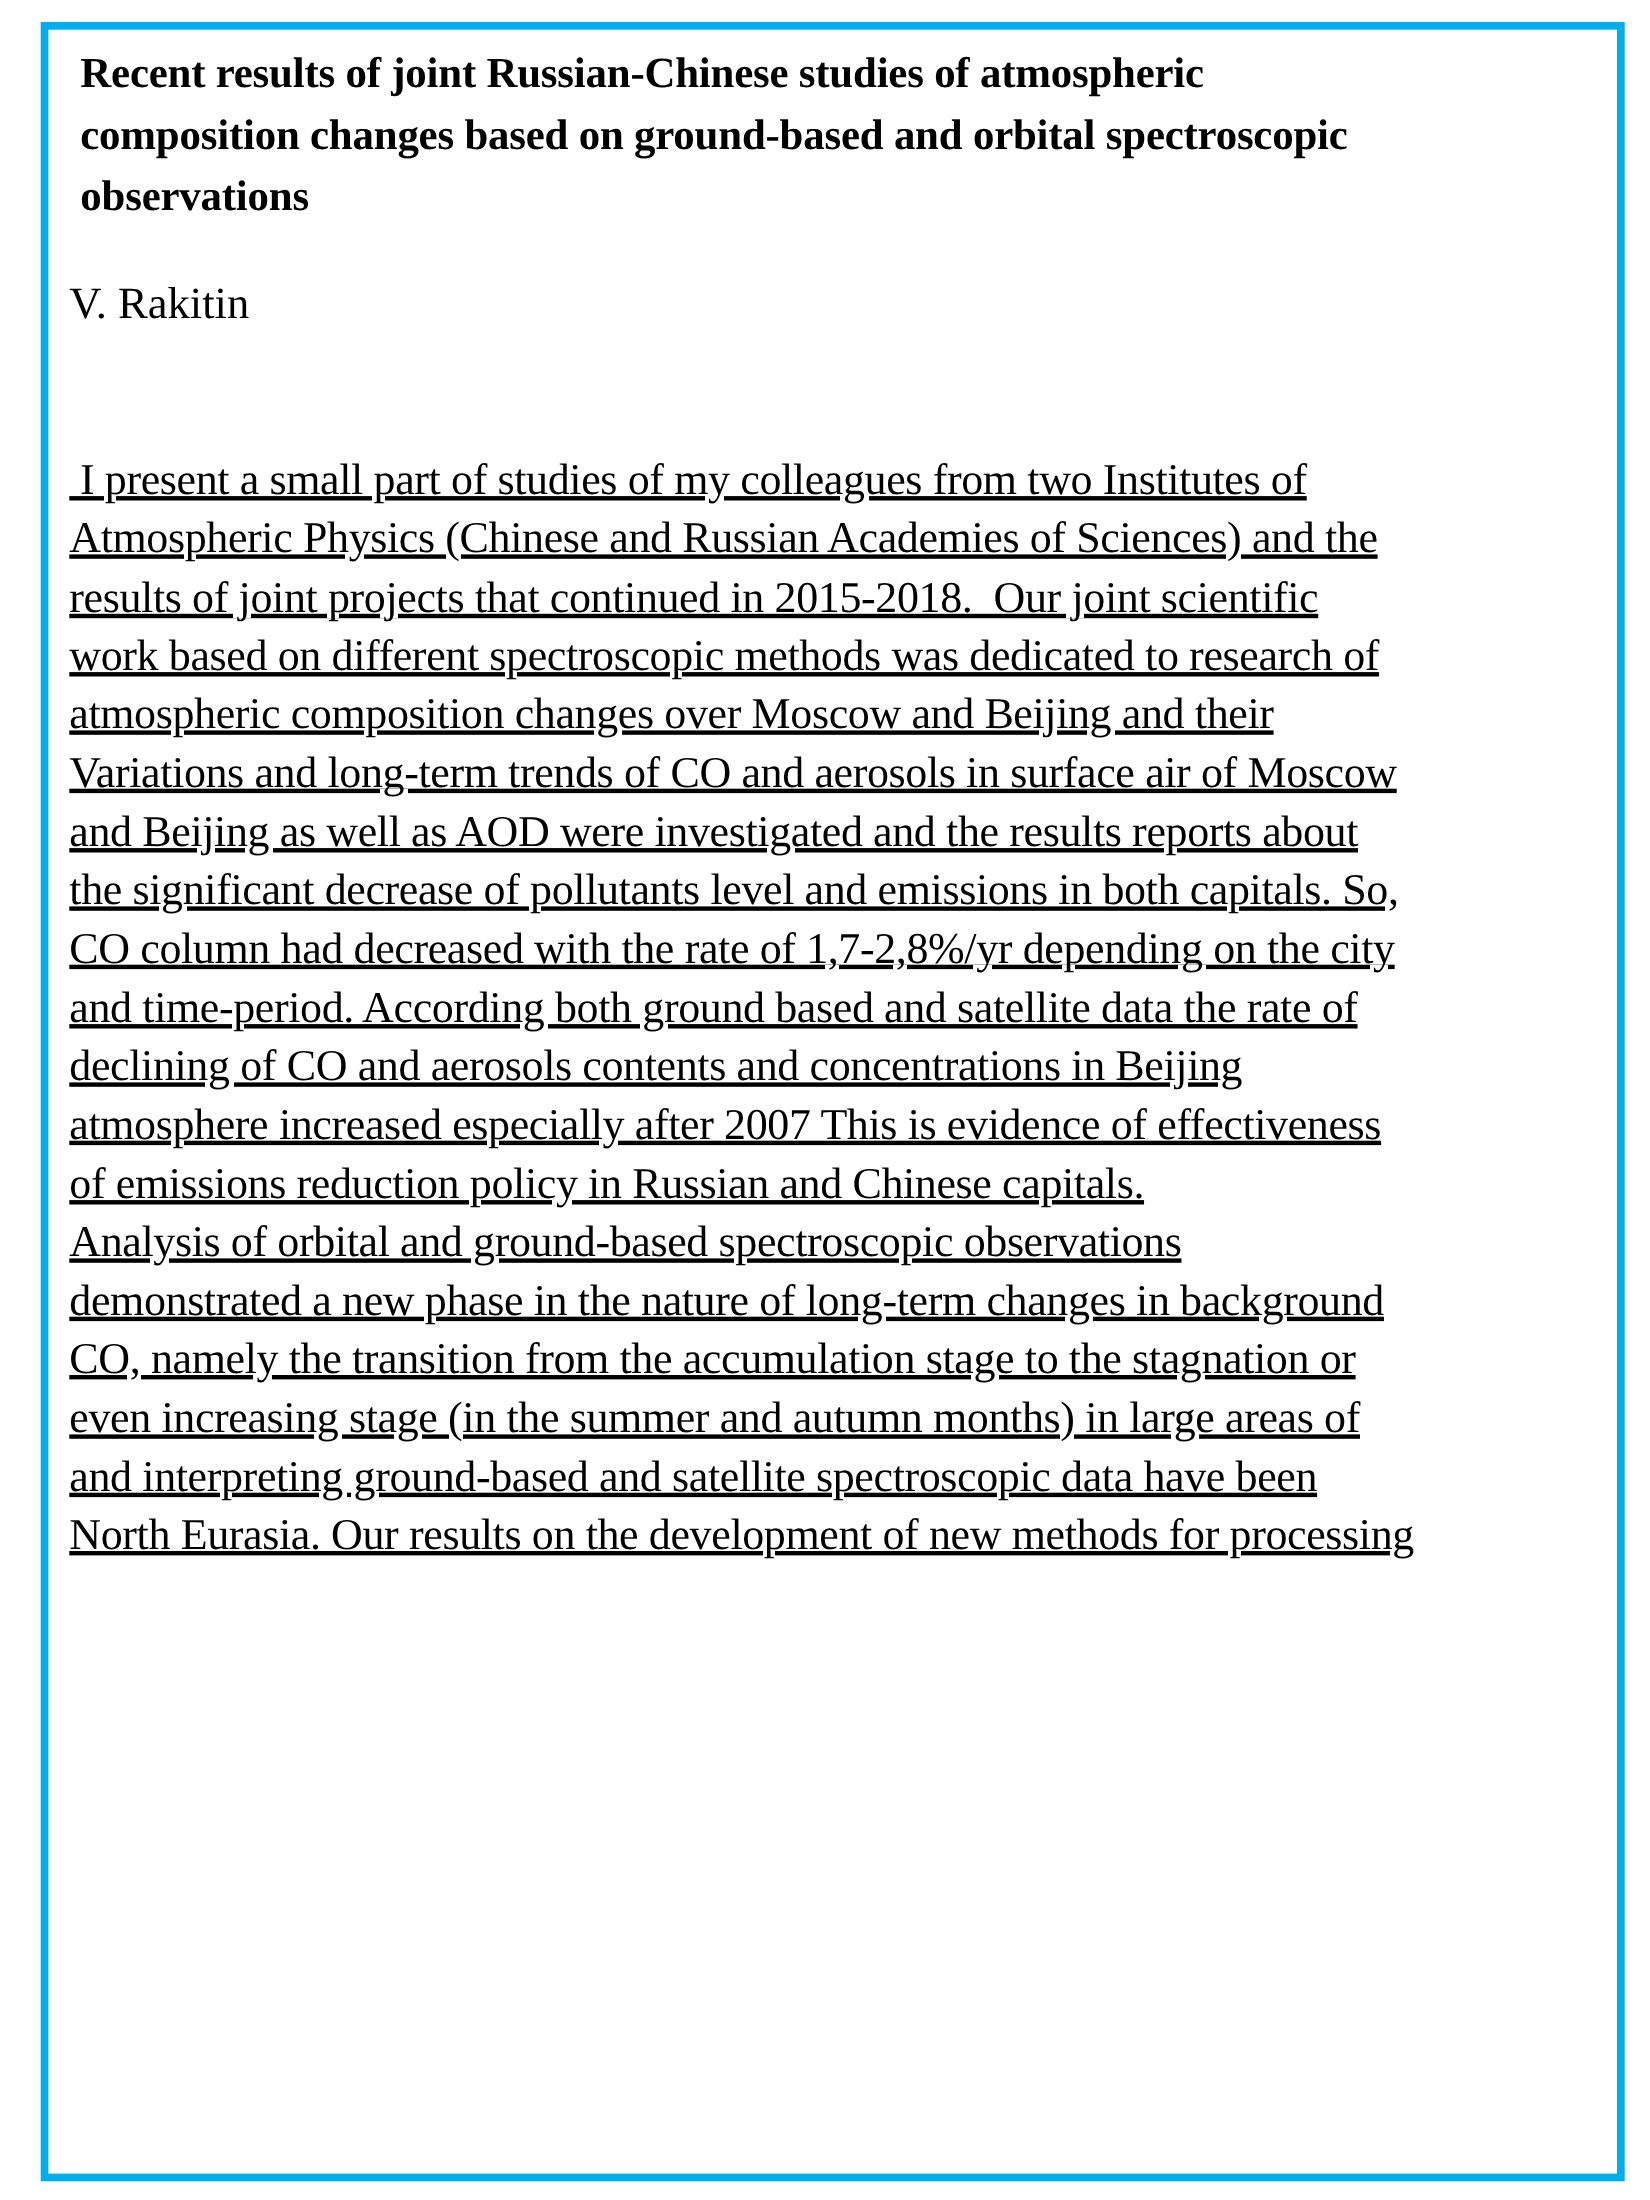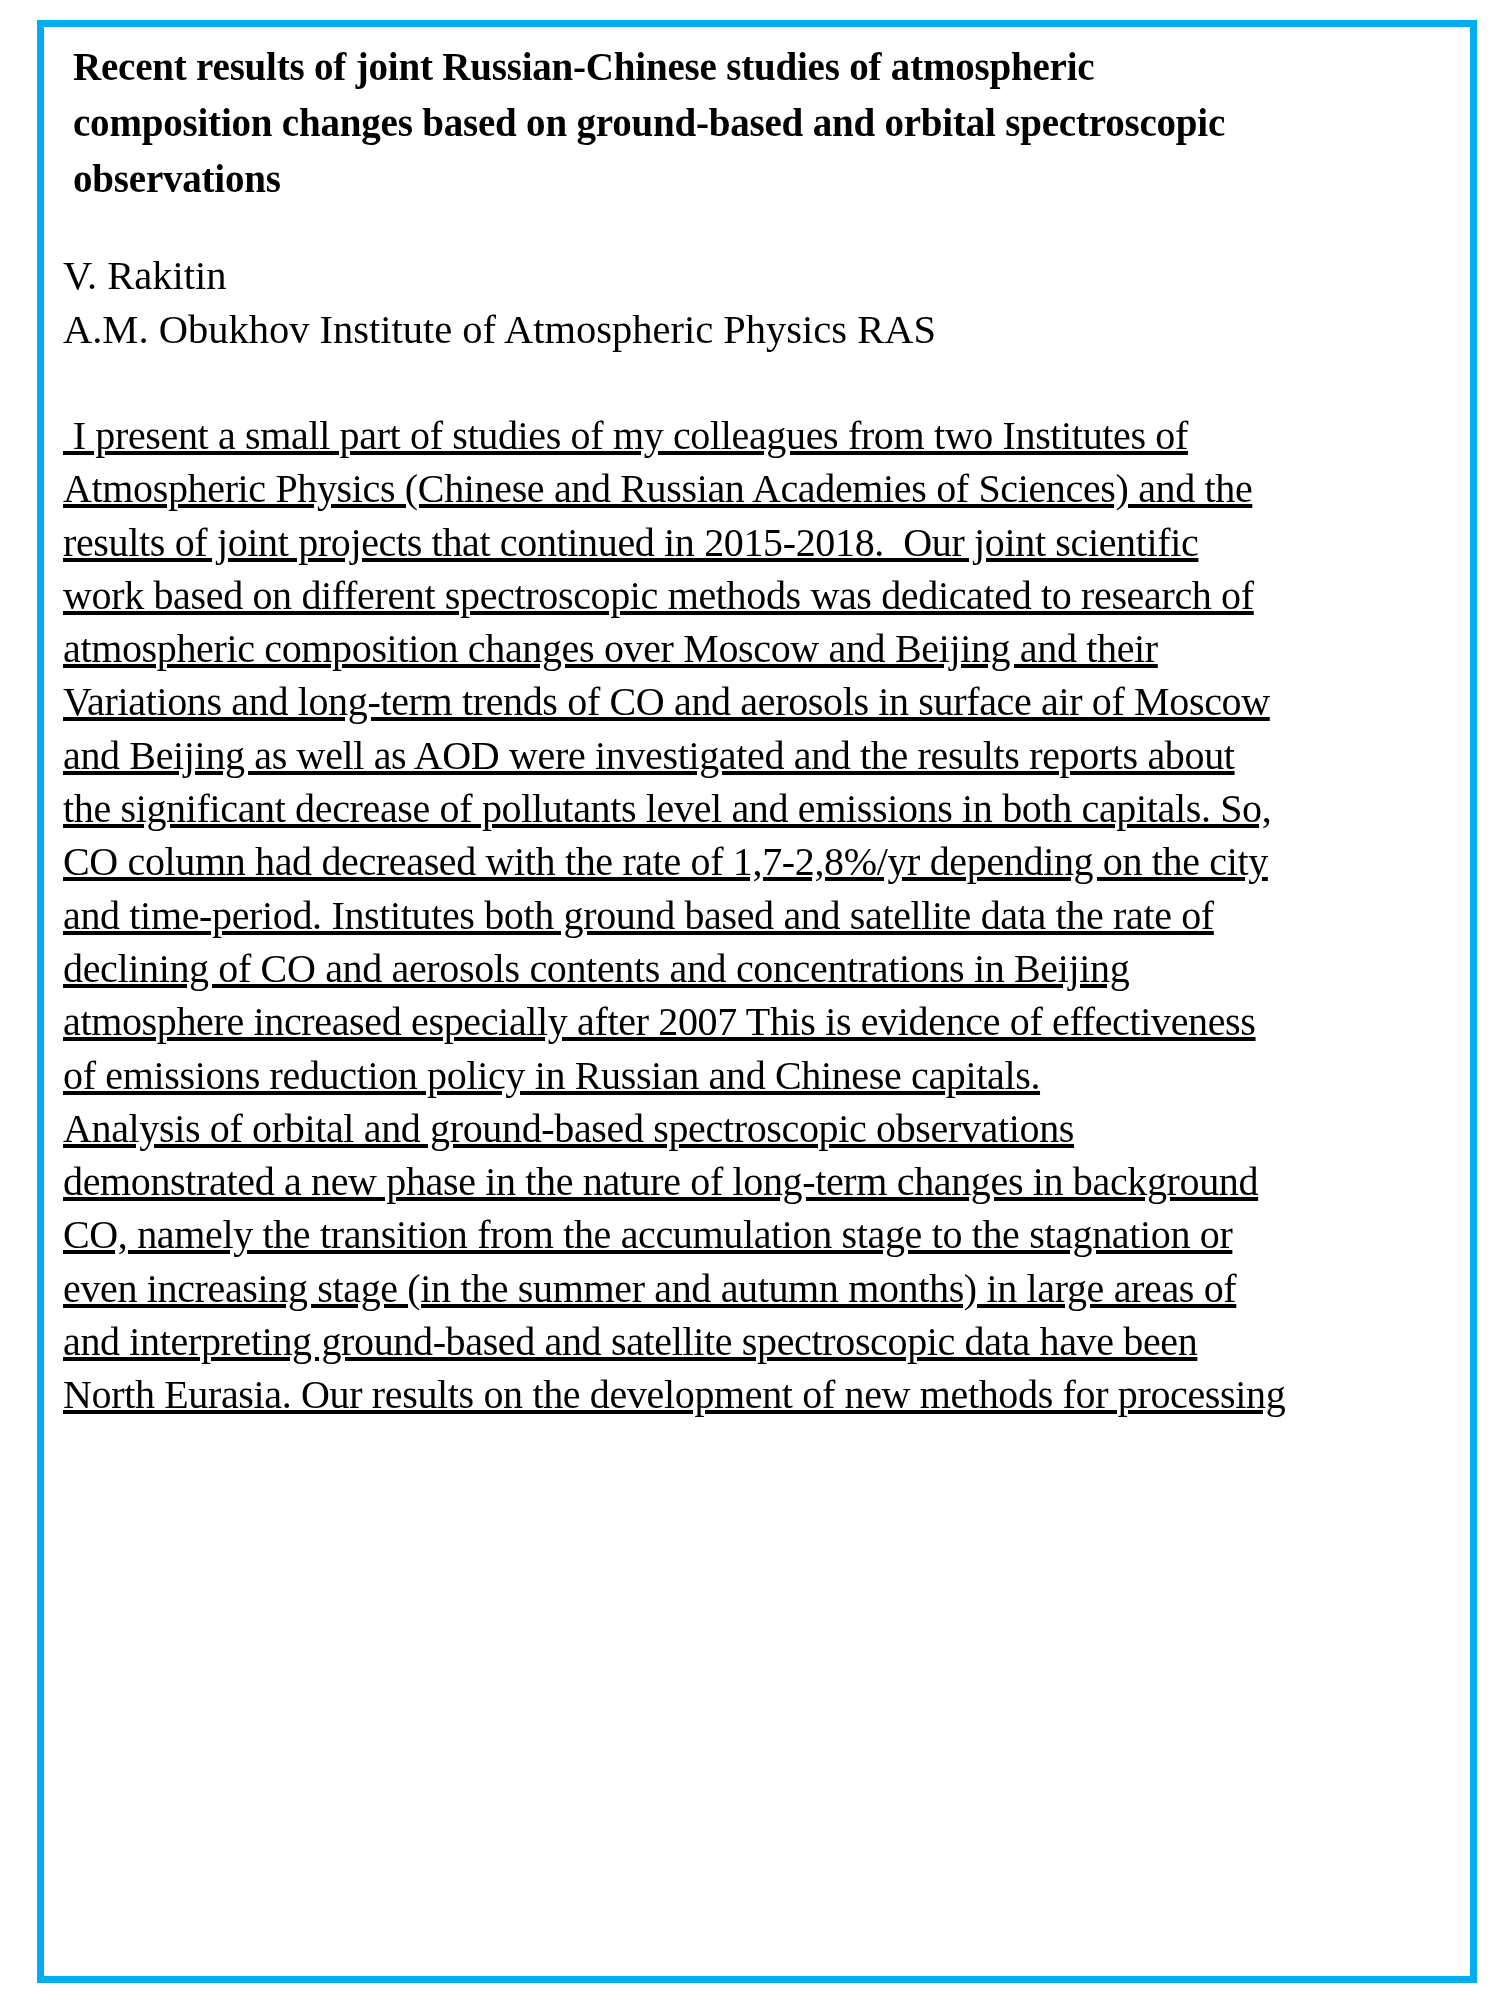--- a/index.html
+++ b/index.html
@@ -71,37 +71,36 @@
 <div class="content">
 
   <h1 class="title">
     <span class="line">Recent results of joint Russian-Chinese studies of atmospheric</span>
     <span class="line">composition changes based on ground-based and orbital spectroscopic</span>
     <span class="line">observations</span>
   </h1>
 
   <div class="author-block">
     <span class="line">V. Rakitin</span>
-    <span class="line">A.M. Obukhov Institute of Atmospheric Physics RAS</span>
   </div>
 
   <div class="body">
     <div>
       <span class="line" style="white-space:pre"> I present a small part of studies of my colleagues from two Institutes of</span>
       <span class="line">Atmospheric Physics (Chinese and Russian Academies of Sciences) and the</span>
       <span class="line" style="white-space:pre">results of joint projects that continued in 2015-2018.  Our joint scientific</span>
       <span class="line">work based on different spectroscopic methods was dedicated to research of</span>
       <span class="line">atmospheric composition changes over Moscow and Beijing and their</span>
     </div>
     <div>
       <span class="line">Variations and long-term trends of CO and aerosols in surface air of Moscow</span>
       <span class="line">and Beijing as well as AOD were investigated and the results reports about</span>
       <span class="line">the significant decrease of pollutants level and emissions in both capitals. So,</span>
       <span class="line">CO column had decreased with the rate of 1,7-2,8%/yr depending on the city</span>
-      <span class="line">and time-period. Institutes both ground based and satellite data the rate of</span>
+      <span class="line">and time-period. According both ground based and satellite data the rate of</span>
       <span class="line">declining of CO and aerosols contents and concentrations in Beijing</span>
       <span class="line">atmosphere increased especially after 2007 This is evidence of effectiveness</span>
       <span class="line">of emissions reduction policy in Russian and Chinese capitals.</span>
     </div>
     <div>
       <span class="line">Analysis of orbital and ground-based spectroscopic observations</span>
       <span class="line">demonstrated a new phase in the nature of long-term changes in background</span>
       <span class="line">CO, namely the transition from the accumulation stage to the stagnation or</span>
       <span class="line">even increasing stage (in the summer and autumn months) in large areas of</span>
       <span class="line">and interpreting ground-based and satellite spectroscopic data have been</span>

